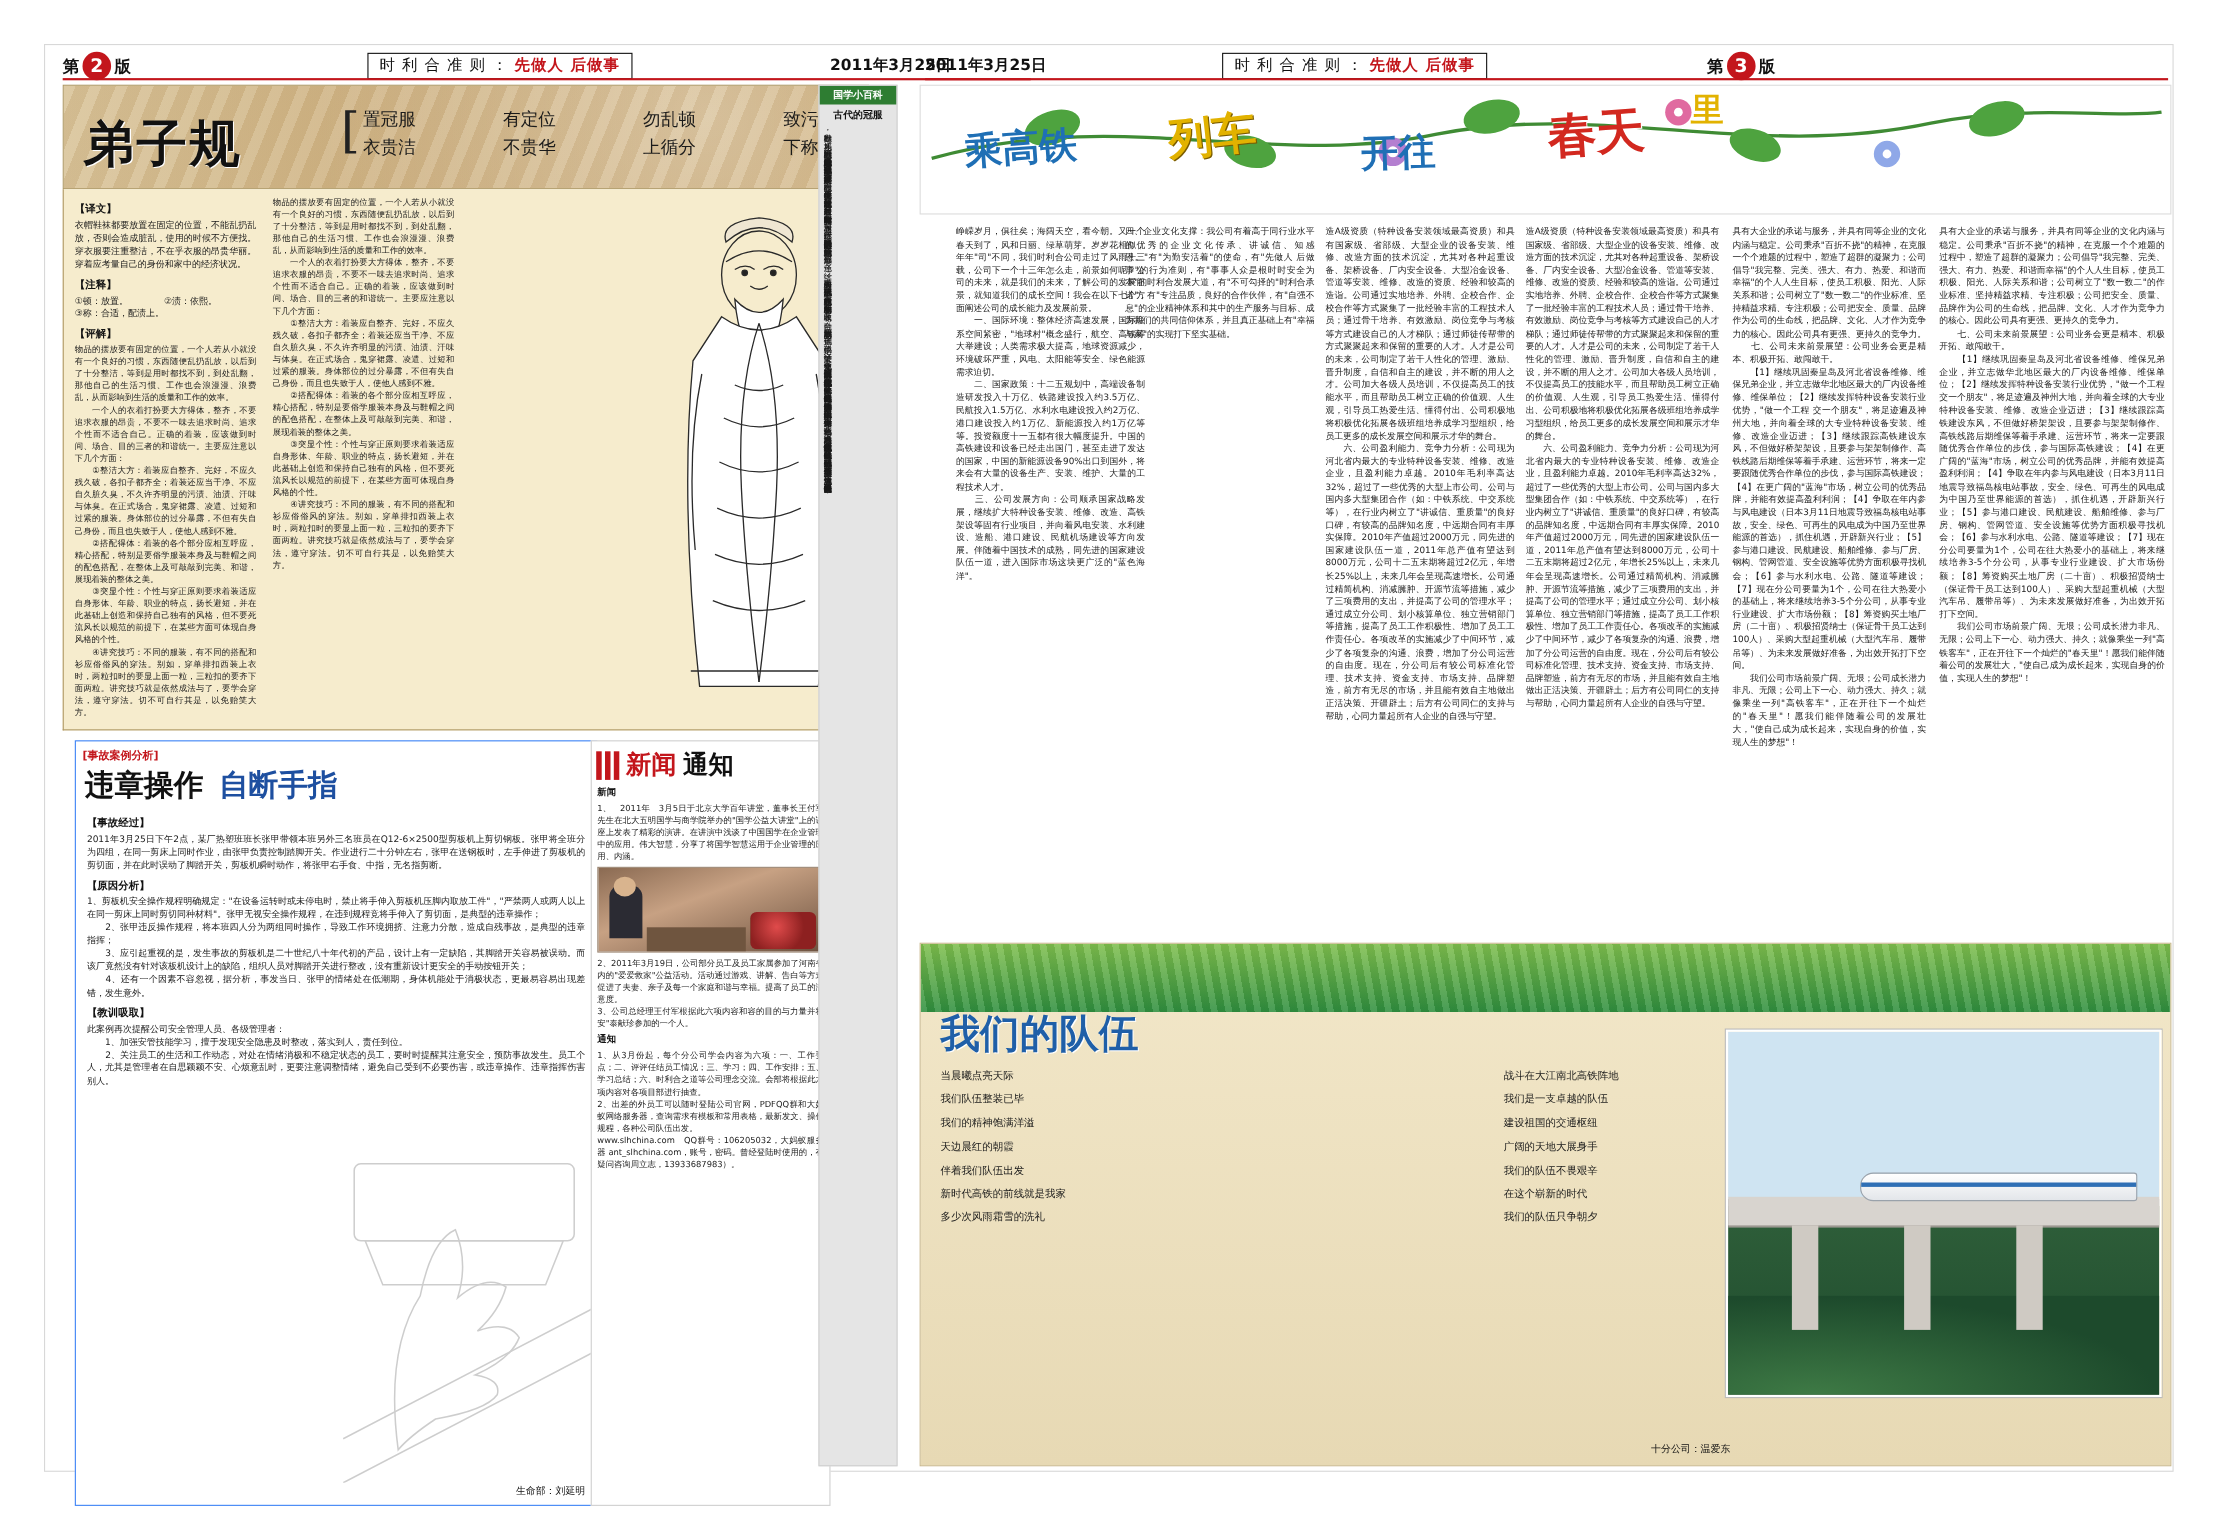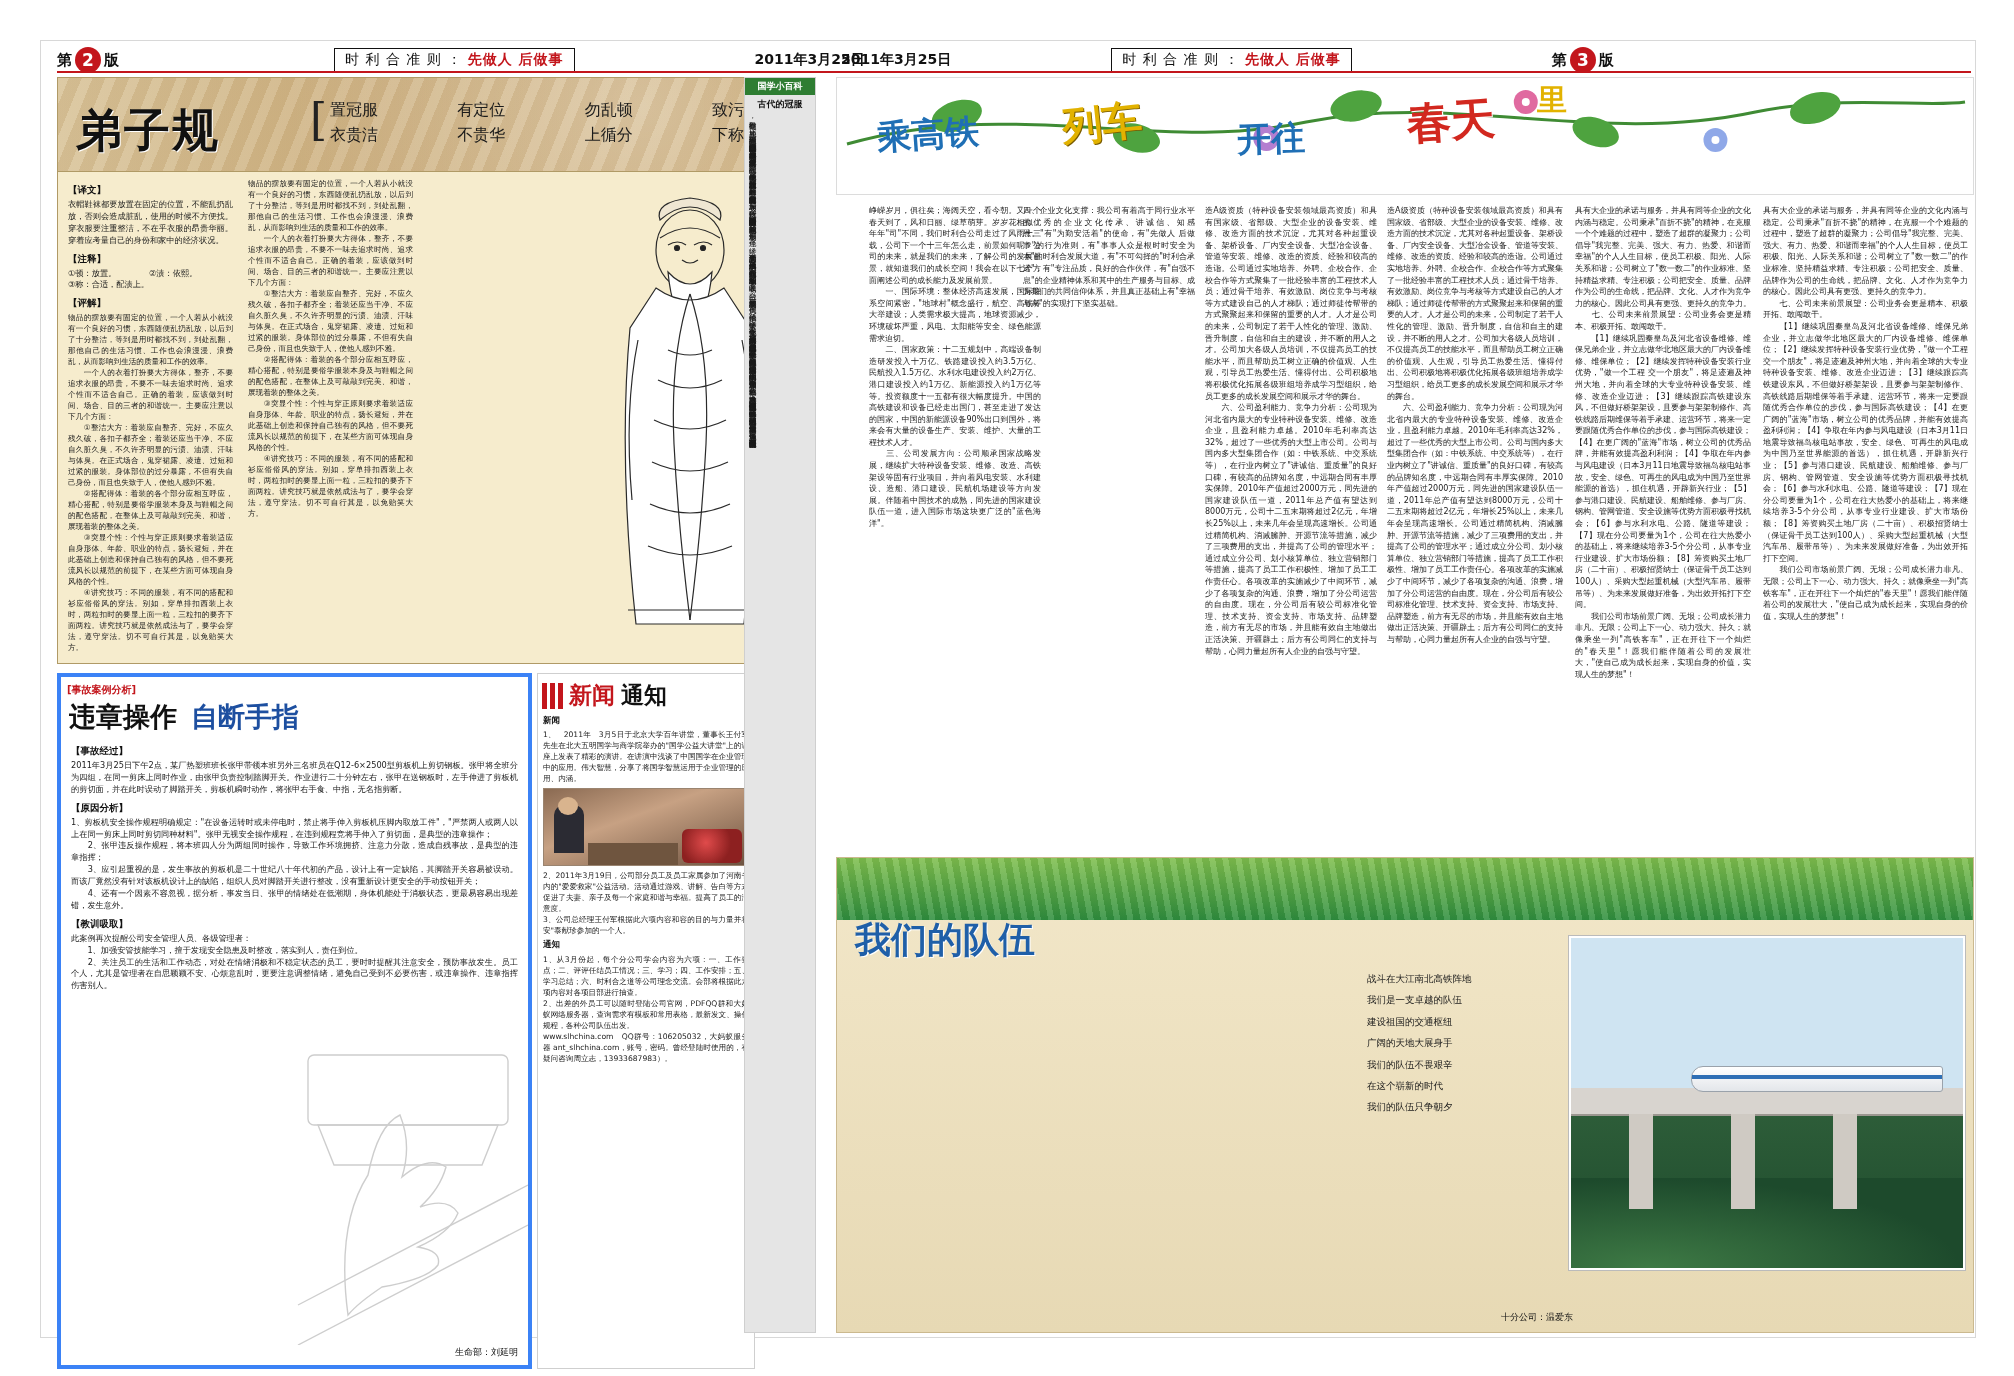--- a/index.html
+++ b/index.html
@@ -36,21 +36,21 @@
   .dzg .vcol{font-family:Liberation Sans, sans-serif;font-size:16px;color:#1a1a1a;line-height:1.55;text-align:left;}
 
   .dzgbody{position:absolute;left:0;top:95px;width:733px;height:492px;background:#f6eccd;border:1px solid #b09a66;border-top:none;box-sizing:border-box;}
   .col{position:absolute;}
   .lbl{font-size:9.5px;font-weight:bold;color:#111;margin:6px 0 2px;}
 
   
   .sage{position:absolute;right:6px;top:18px;width:185px;height:455px;}
 
   
-  .acc{position:absolute;left:0;top:596px;width:475px;height:696px;background:#fff;border:4px solid #3b82f6;box-sizing:border-box;overflow:hidden;}
+  .acc{position:absolute;left:11px;top:596px;width:475px;height:696px;background:#fff;border:1px solid #3b82f6;box-sizing:border-box;overflow:hidden;}
   .acc .tag{color:#c3161c;font-size:10px;font-weight:bold;padding:6px 0 0 6px;}
   .acc .bigttl{display:flex;align-items:flex-end;gap:14px;padding:2px 0 4px 8px;}
   .acc .bigttl .a{font-family:"DejaVu Serif",serif;font-size:27px;font-weight:bold;color:#111;}
   .acc .bigttl .b{font-family:"DejaVu Serif",serif;font-size:27px;font-weight:bold;color:#1d4fa0;}
   .acc .ghost{position:absolute;right:-10px;bottom:20px;width:250px;height:330px;opacity:.33;}
   .acc .txt{position:relative;padding:0 10px;}
   .sign{position:absolute;right:10px;bottom:6px;font-size:9px;color:#111;}
 
   
   .news{position:absolute;left:480px;top:596px;width:218px;height:696px;background:#fff;border:1px solid #cfcfcf;box-sizing:border-box;overflow:hidden;}
@@ -327,20 +327,27 @@
 　　七、公司未来前景展望：公司业务会更是精本、积极开拓、敢闯敢干。
 　　【1】继续巩固秦皇岛及河北省设备维修、维保兄弟企业，并立志做华北地区最大的厂内设备维修、维保单位；【2】继续发挥特种设备安装行业优势，"做一个工程 交一个朋友"，将足迹遍及神州大地，并向着全球的大专业特种设备安装、维修、改造企业迈进；【3】继续跟踪高铁建设东风，不但做好桥架架设，且要参与架架制修作、高铁线路后期维保等着手承建、运营环节，将来一定要跟随优秀合作单位的步伐，参与国际高铁建设；【4】在更广阔的"蓝海"市场，树立公司的优秀品牌，并能有效提高盈利利润；【4】争取在年内参与风电建设（日本3月11日地震导致福岛核电站事故，安全、绿色、可再生的风电成为中国乃至世界能源的首选），抓住机遇，开辟新兴行业；【5】参与港口建设、民航建设、船舶维修、参与厂房、钢构、管网管道、安全设施等优势方面积极寻找机会；【6】参与水利水电、公路、隧道等建设；【7】现在分公司要量为1个，公司在往大热爱小的基础上，将来继续培养3-5个分公司，从事专业行业建设、扩大市场份额；【8】筹资购买土地厂房（二十亩）、积极招贤纳士（保证骨干员工达到100人）、采购大型起重机械（大型汽车吊、履带吊等）、为未来发展做好准备，为出效开拓打下空间。
 　　我们公司市场前景广阔、无垠；公司成长潜力非凡、无限；公司上下一心、动力强大、持久；就像乘坐一列"高铁客车"，正在开往下一个灿烂的"春天里"！愿我们能伴随着公司的发展壮大，"使自己成为成长起来，实现自身的价值，实现人生的梦想"！</div>
     </div>
 
     <div class="team">
       <div class="grass"></div>
       <div class="grassTex"></div>
       <h2>我们的队伍</h2>
 
+      <div class="poem" style="left:18px;top:110px;width:230px;white-space:pre-line;">当晨曦点亮天际
+我们队伍整装已毕
+我们的精神饱满洋溢
+天边晨红的朝霞
+伴着我们队伍出发
+新时代高铁的前线就是我家
+多少次风雨霜雪的洗礼</div>
       <div class="poem" style="left:530px;top:110px;width:200px;white-space:pre-line;">战斗在大江南北高铁阵地
 我们是一支卓越的队伍
 建设祖国的交通枢纽
 广阔的天地大展身手
 我们的队伍不畏艰辛
 在这个崭新的时代
 我们的队伍只争朝夕</div>
 
       <div class="bridge">
         <div class="hill"></div>

